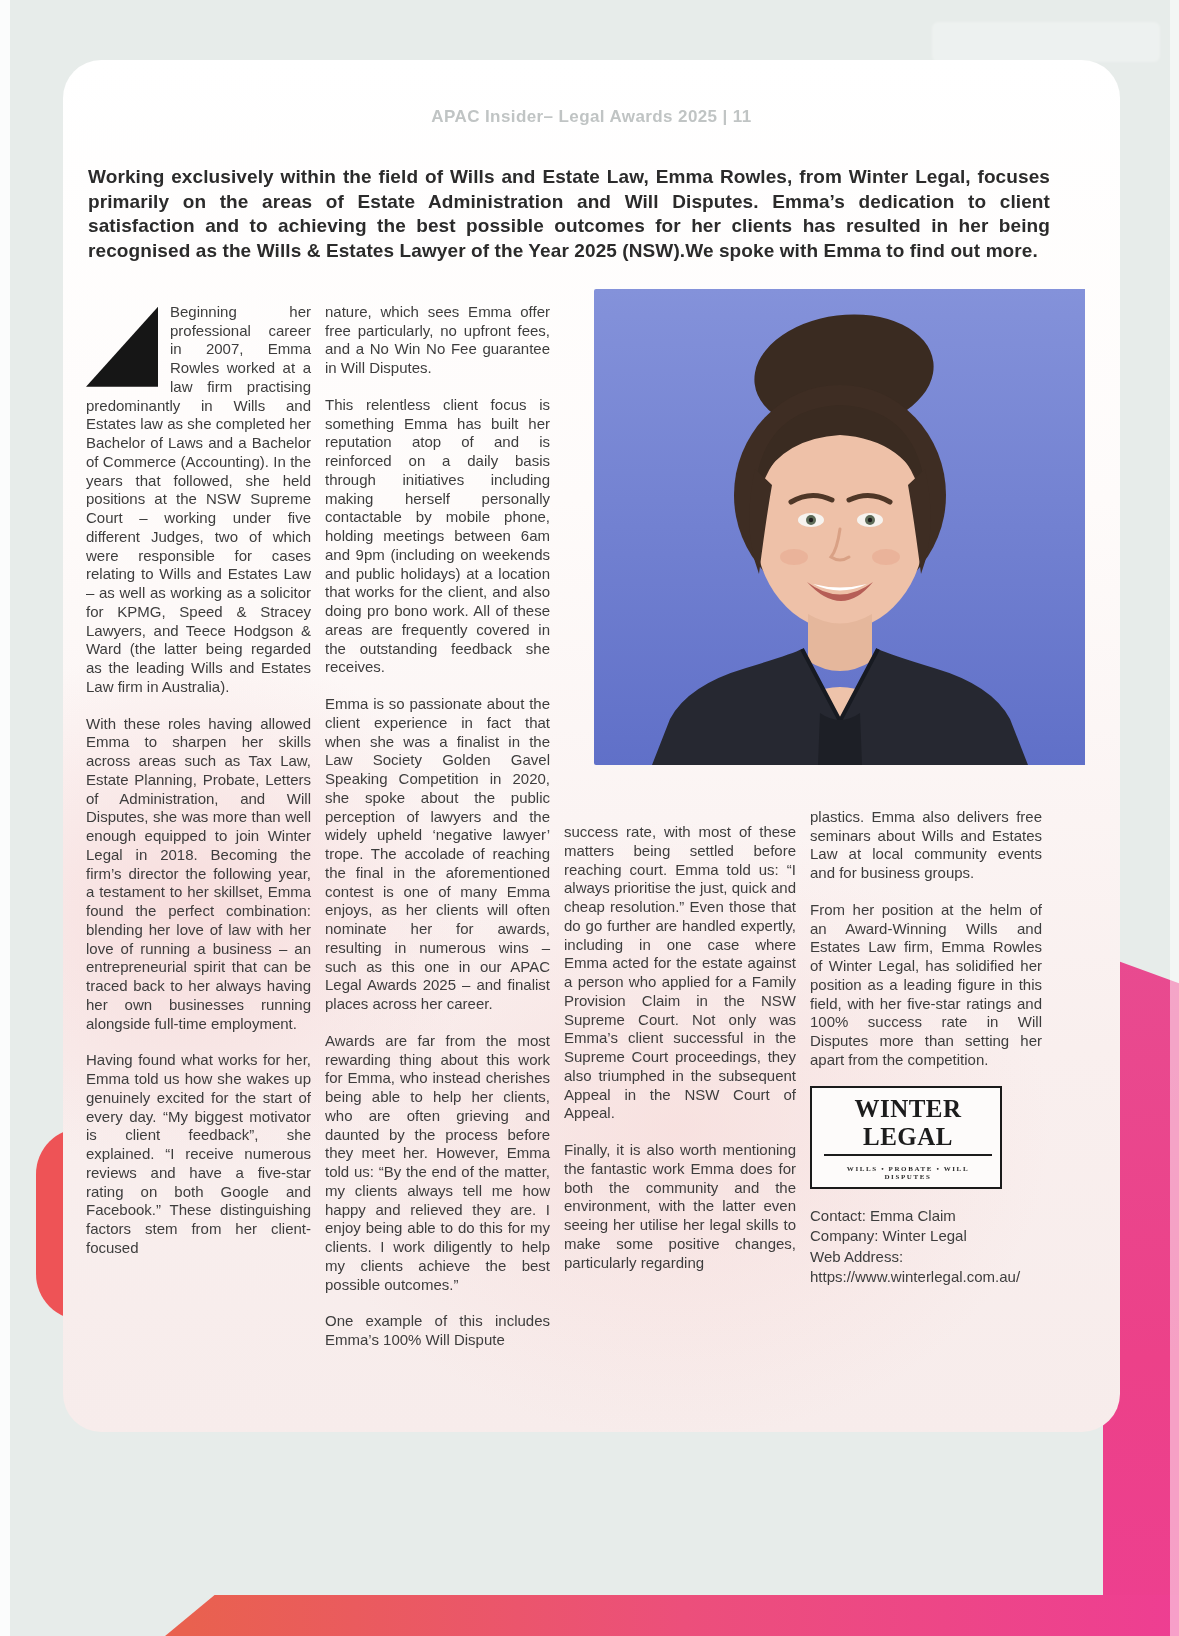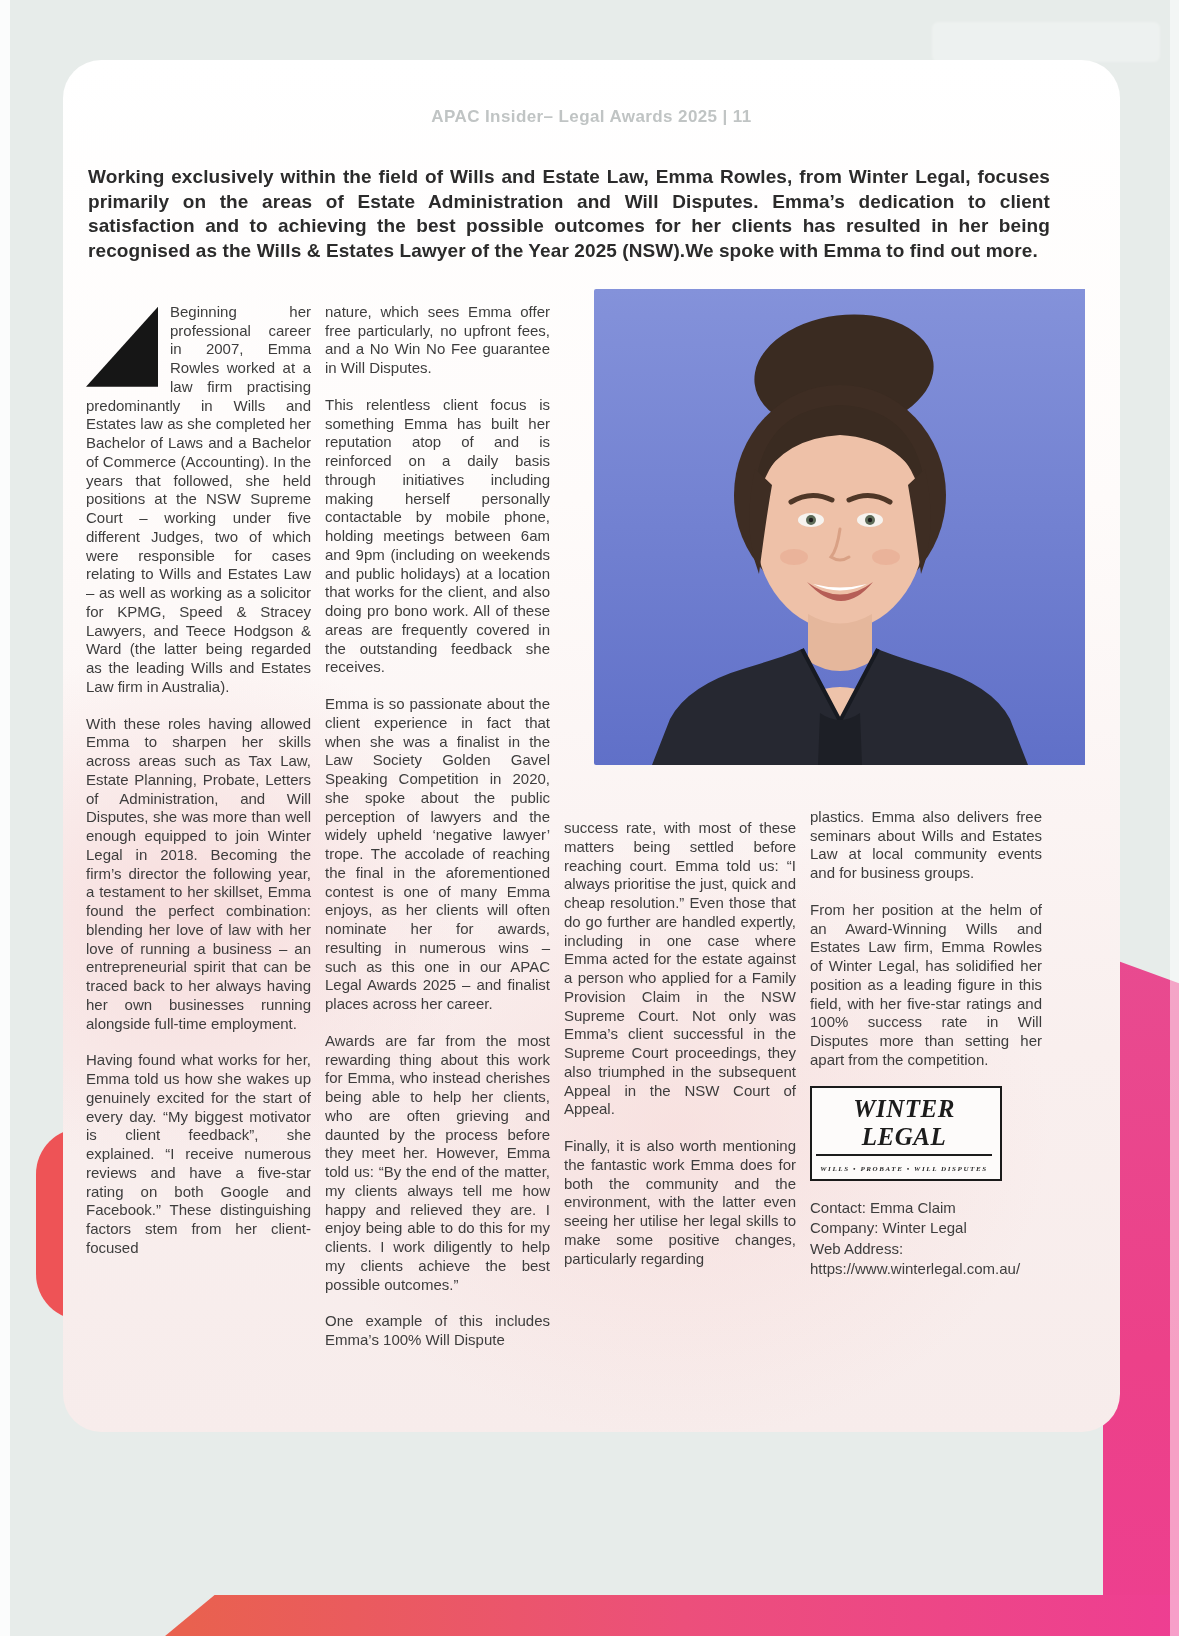--- a/index.html
+++ b/index.html
@@ -75,21 +75,21 @@
   }
   
   .photo{
     height:476px;margin:4px -45px 0 30px;overflow:hidden;border-radius:2px;
     line-height:0;
   }
   
   .logo-box{
     margin-top:16px;width:192px;box-sizing:border-box;
     border:2px solid #1a1a1a;background:#fdfbfa;
-    padding:7px 8px 6px 4px;text-align:center;font-style:italic;
+    padding:7px 8px 6px 12px;text-align:center;
   }
   .logo-name{
     font-family:"Liberation Serif",serif;font-weight:bold;
     font-size:25px;letter-spacing:.5px;color:#1c1c1c;
     border-bottom:2px solid #1c1c1c;padding-bottom:3px;display:block;
   }
   .logo-tagline{
     display:block;margin-top:9px;
     font-family:"Liberation Serif",serif;font-weight:bold;
     font-size:7px;letter-spacing:1.6px;color:#2a2a2a;

